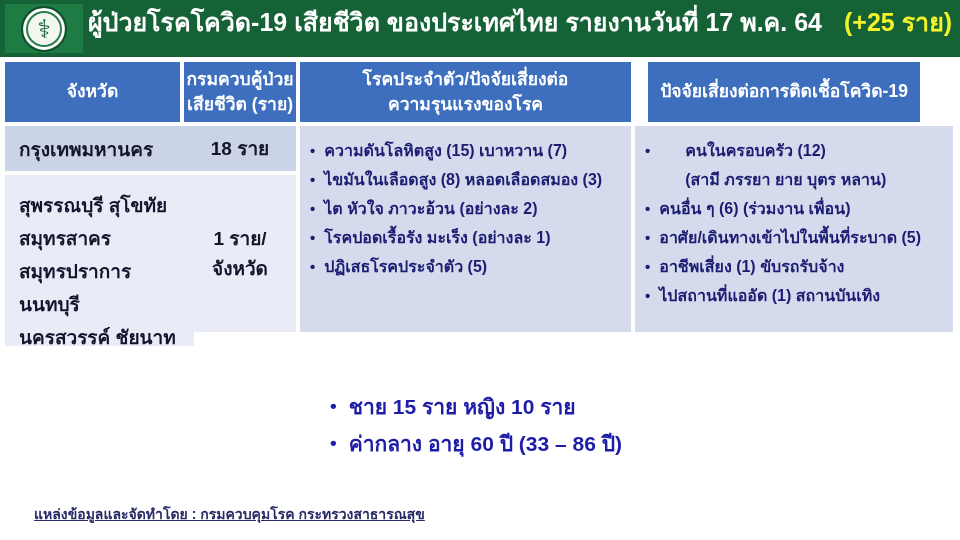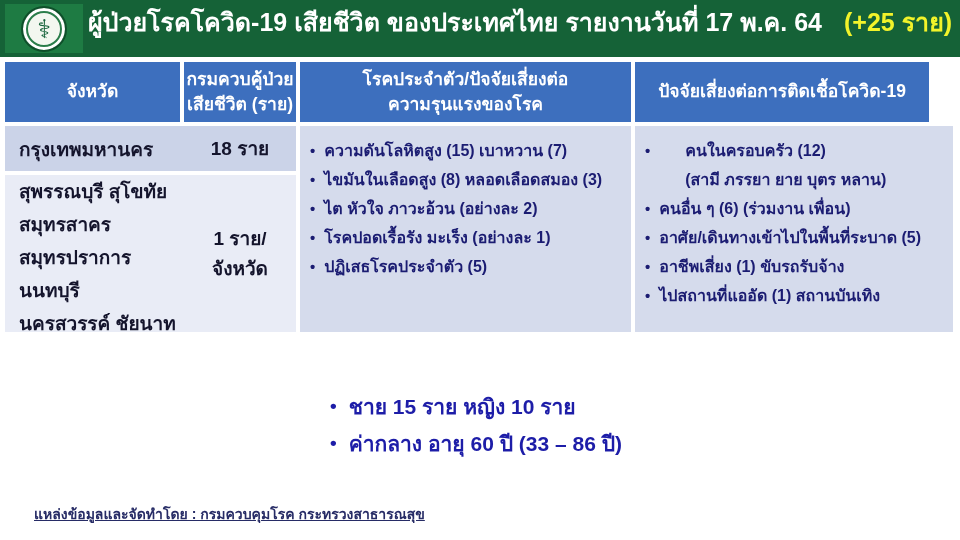--- a/index.html
+++ b/index.html
@@ -46,21 +46,21 @@
   }
   .cell {
     position: absolute;
     color: #14142c;
   }
   .bg-row1 { background: #cbd3e8; }
   .bg-row2 { background: #e9ecf6; }
   .bg-merged { background: #d5dbec; }
 
   .province-cell { display: flex; align-items: center; padding-left: 14px; font-size: 19px; font-weight: 600; }
-  .province-cell.multi { align-items: flex-start; }
+  .province-cell.multi { align-items: flex-start; padding-top: 14px; }
   .province-lines div { line-height: 33px; }
   .count-cell {
     display: flex; flex-direction: column; align-items: center; justify-content: center;
     font-size: 19px; font-weight: 600; text-align: center; line-height: 30px;
   }
 
   ul.cell-bullets {
     margin: 0; padding: 10px 6px 0 10px; list-style: none;
   }
   ul.cell-bullets li {
@@ -110,21 +110,21 @@
     <div>จังหวัด</div>
   </div>
   <div class="th-cell" style="left:184px; width:112px;">
     <div>กรมควบคู้ป่วย</div>
     <div>เสียชีวิต (ราย)</div>
   </div>
   <div class="th-cell" style="left:300px; width:331px;">
     <div>โรคประจำตัว/ปัจจัยเสี่ยงต่อ</div>
     <div>ความรุนแรงของโรค</div>
   </div>
-  <div class="th-cell" style="left:635px; width:294px;">
+  <div class="th-cell" style="left:648px; width:272px;">
     <div>ปัจจัยเสี่ยงต่อการติดเชื้อโควิด-19</div>
   </div>
 
   <div class="cell bg-row1 province-cell" style="left:5px; top:126px; width:175px; height:45px;">
     <span>กรุงเทพมหานคร</span>
   </div>
   <div class="cell bg-row1 count-cell" style="left:184px; top:126px; width:112px; height:45px;text-align:right;">
     <span>18 ราย</span>
   </div>
 

